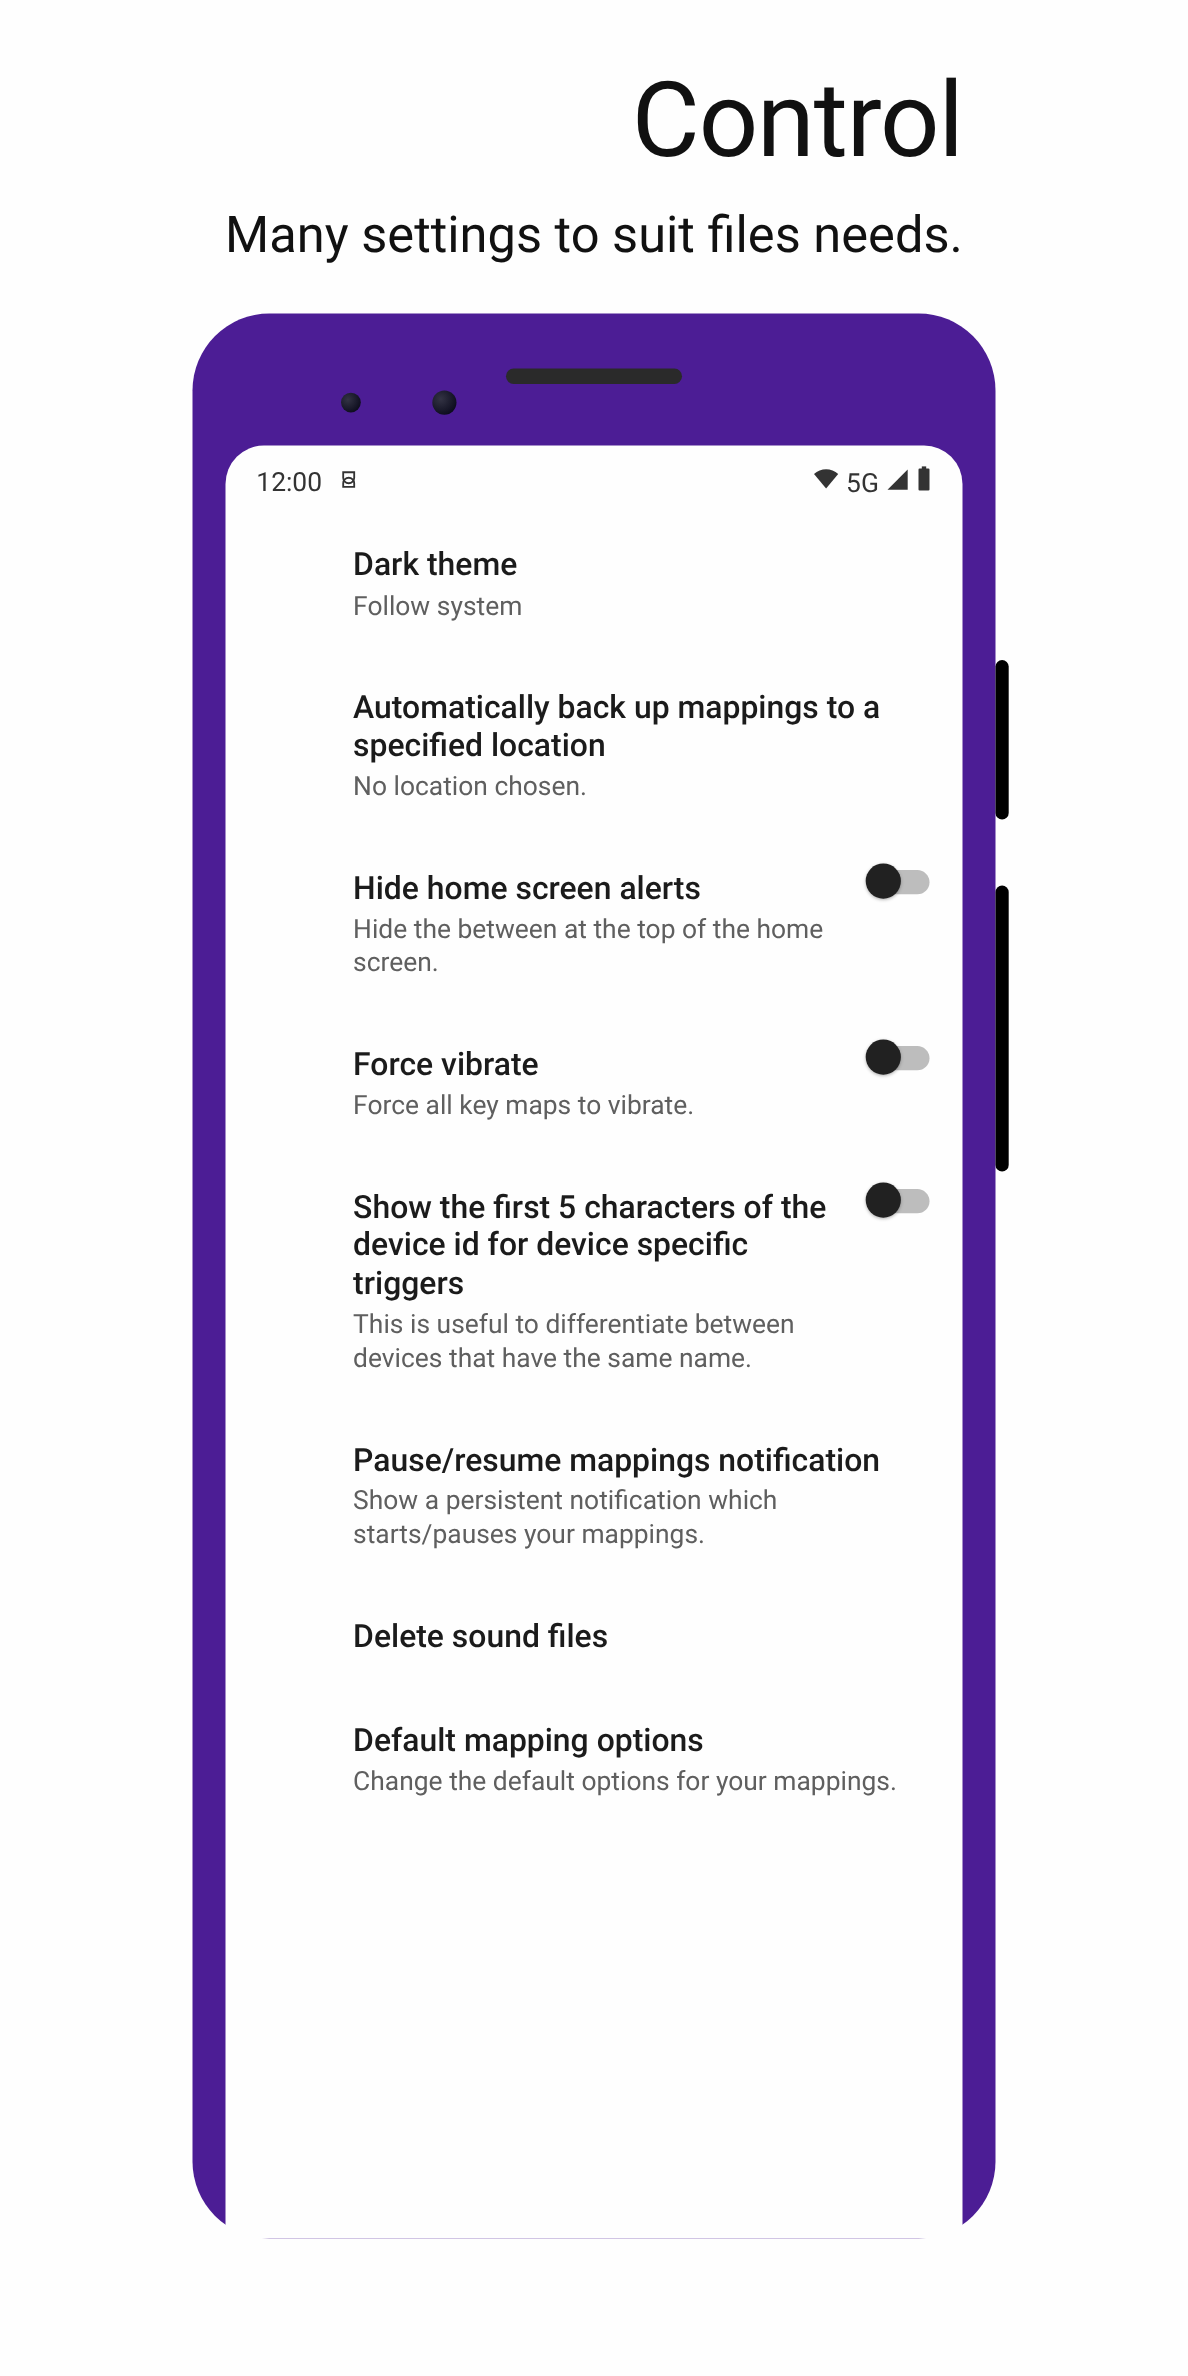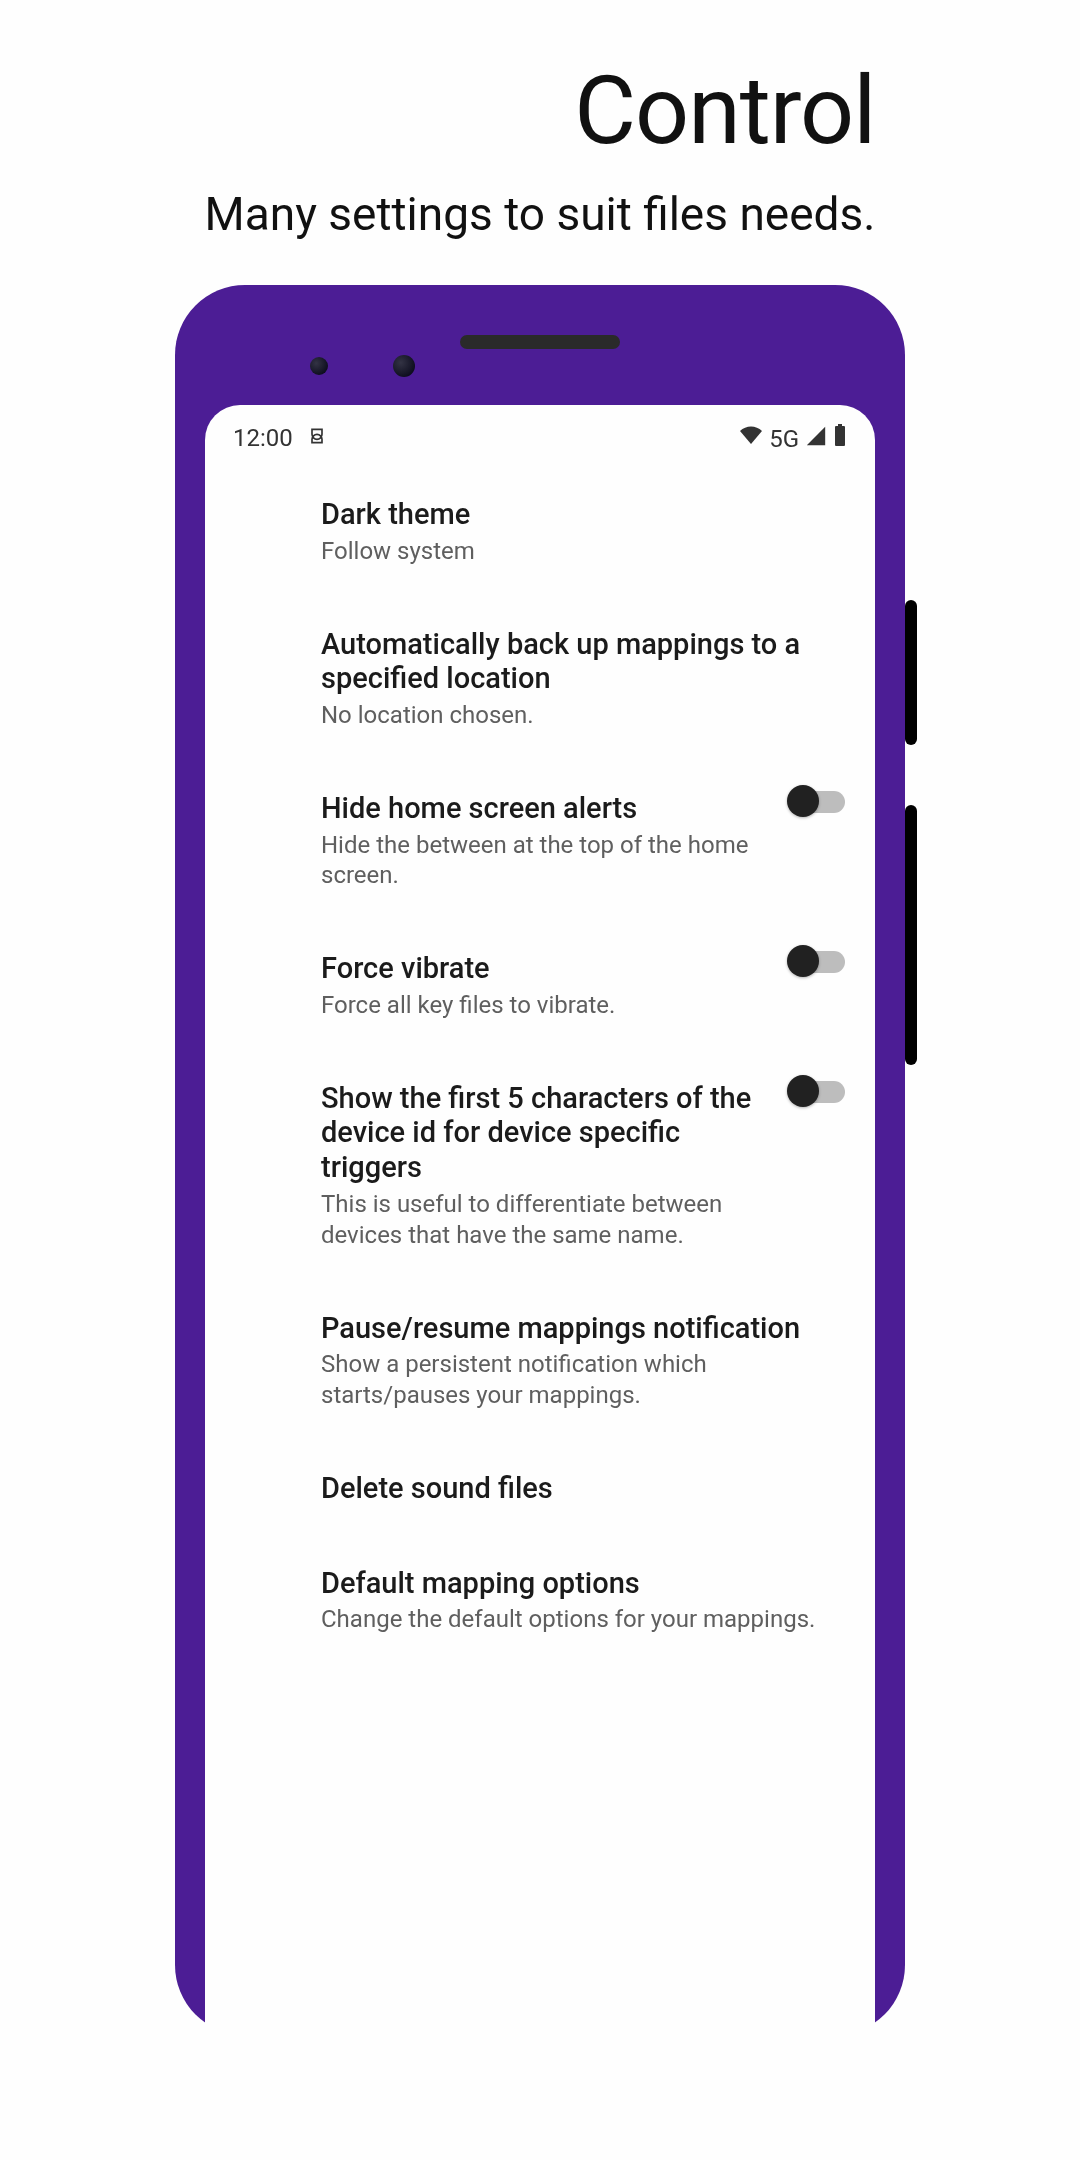--- a/index.html
+++ b/index.html
@@ -127,21 +127,21 @@
         <div class="setting-row">
           <div class="setting-text">
             <div class="st-title">Hide home screen alerts</div>
             <div class="st-desc">Hide the between at the top of the home screen.</div>
           </div>
           <div class="switch"></div>
         </div>
         <div class="setting-row">
           <div class="setting-text">
             <div class="st-title">Force vibrate</div>
-            <div class="st-desc">Force all key files to vibrate.</div>
+            <div class="st-desc">Force all key maps to vibrate.</div>
           </div>
           <div class="switch"></div>
         </div>
         <div class="setting-row">
           <div class="setting-text">
             <div class="st-title">Show the first 5 characters of the device id for device specific triggers</div>
             <div class="st-desc">This is useful to differentiate between devices that have the same name.</div>
           </div>
           <div class="switch"></div>
         </div>

